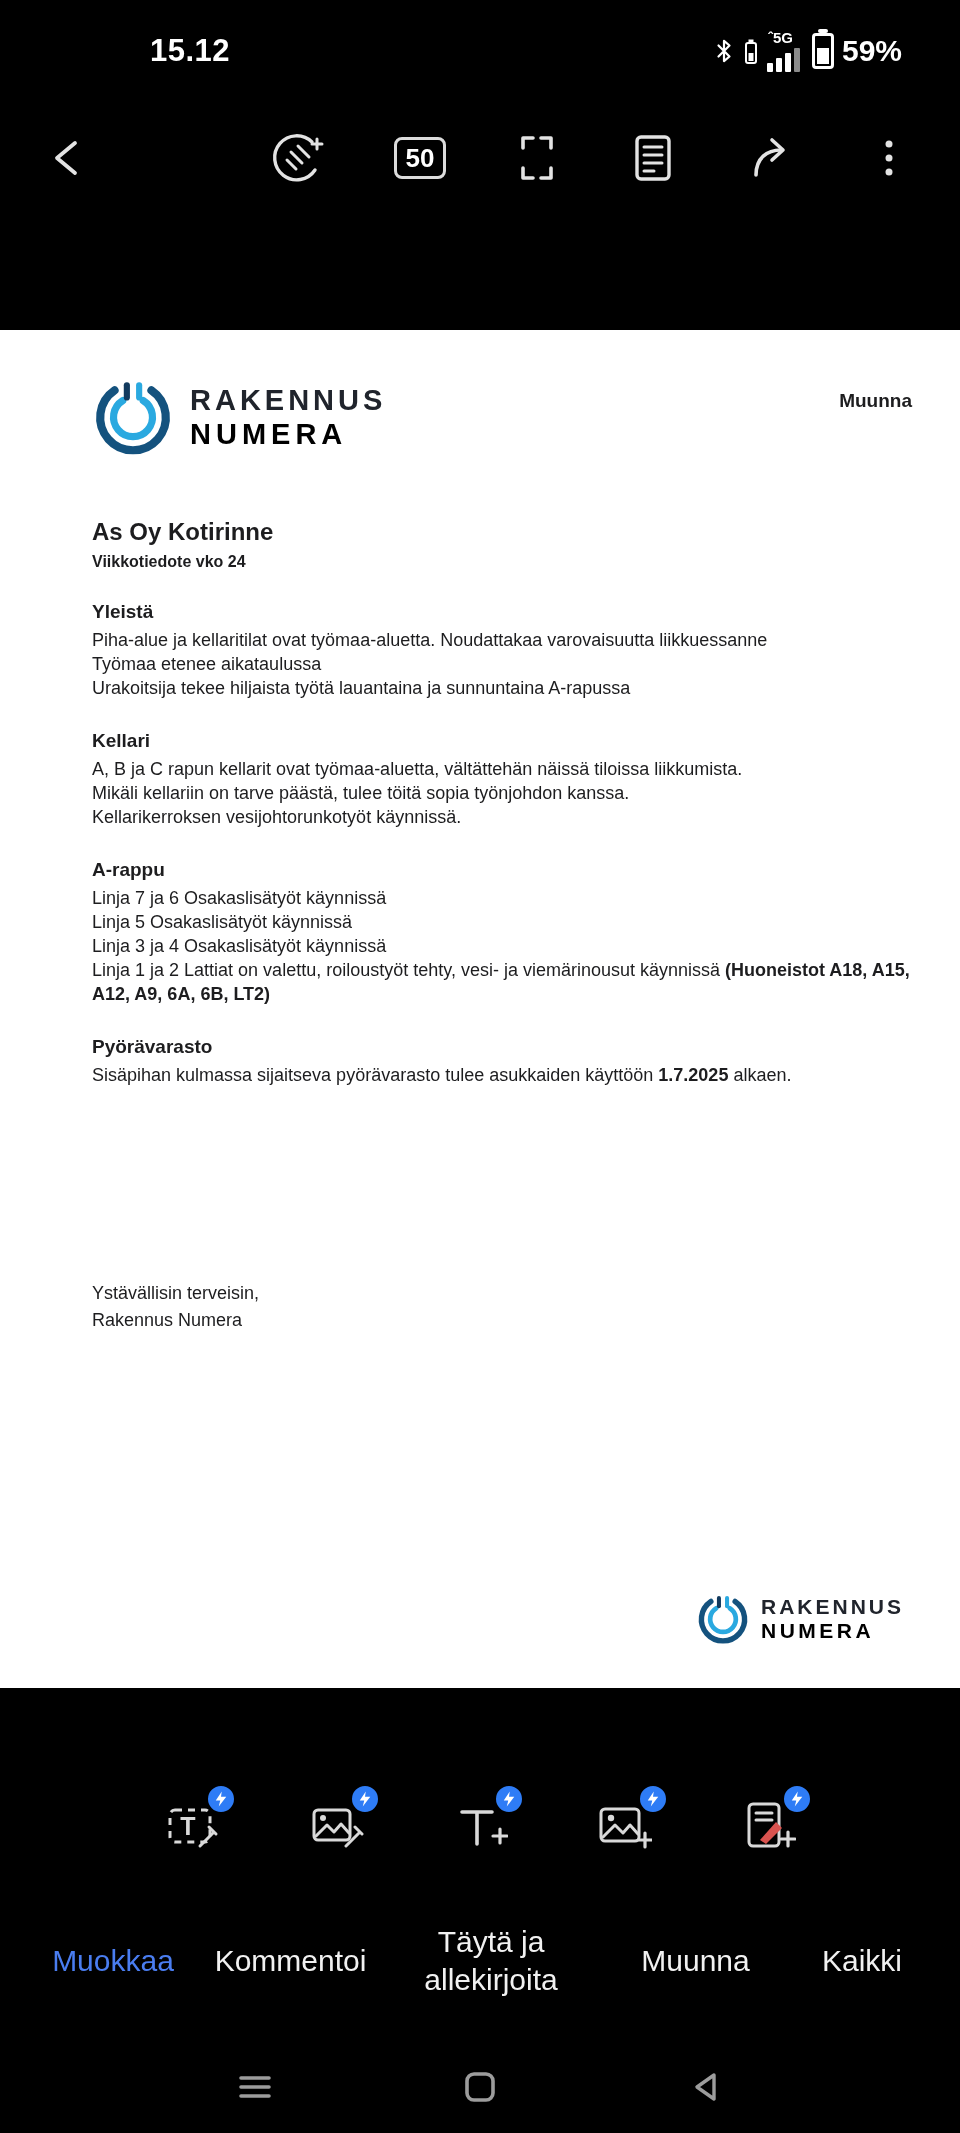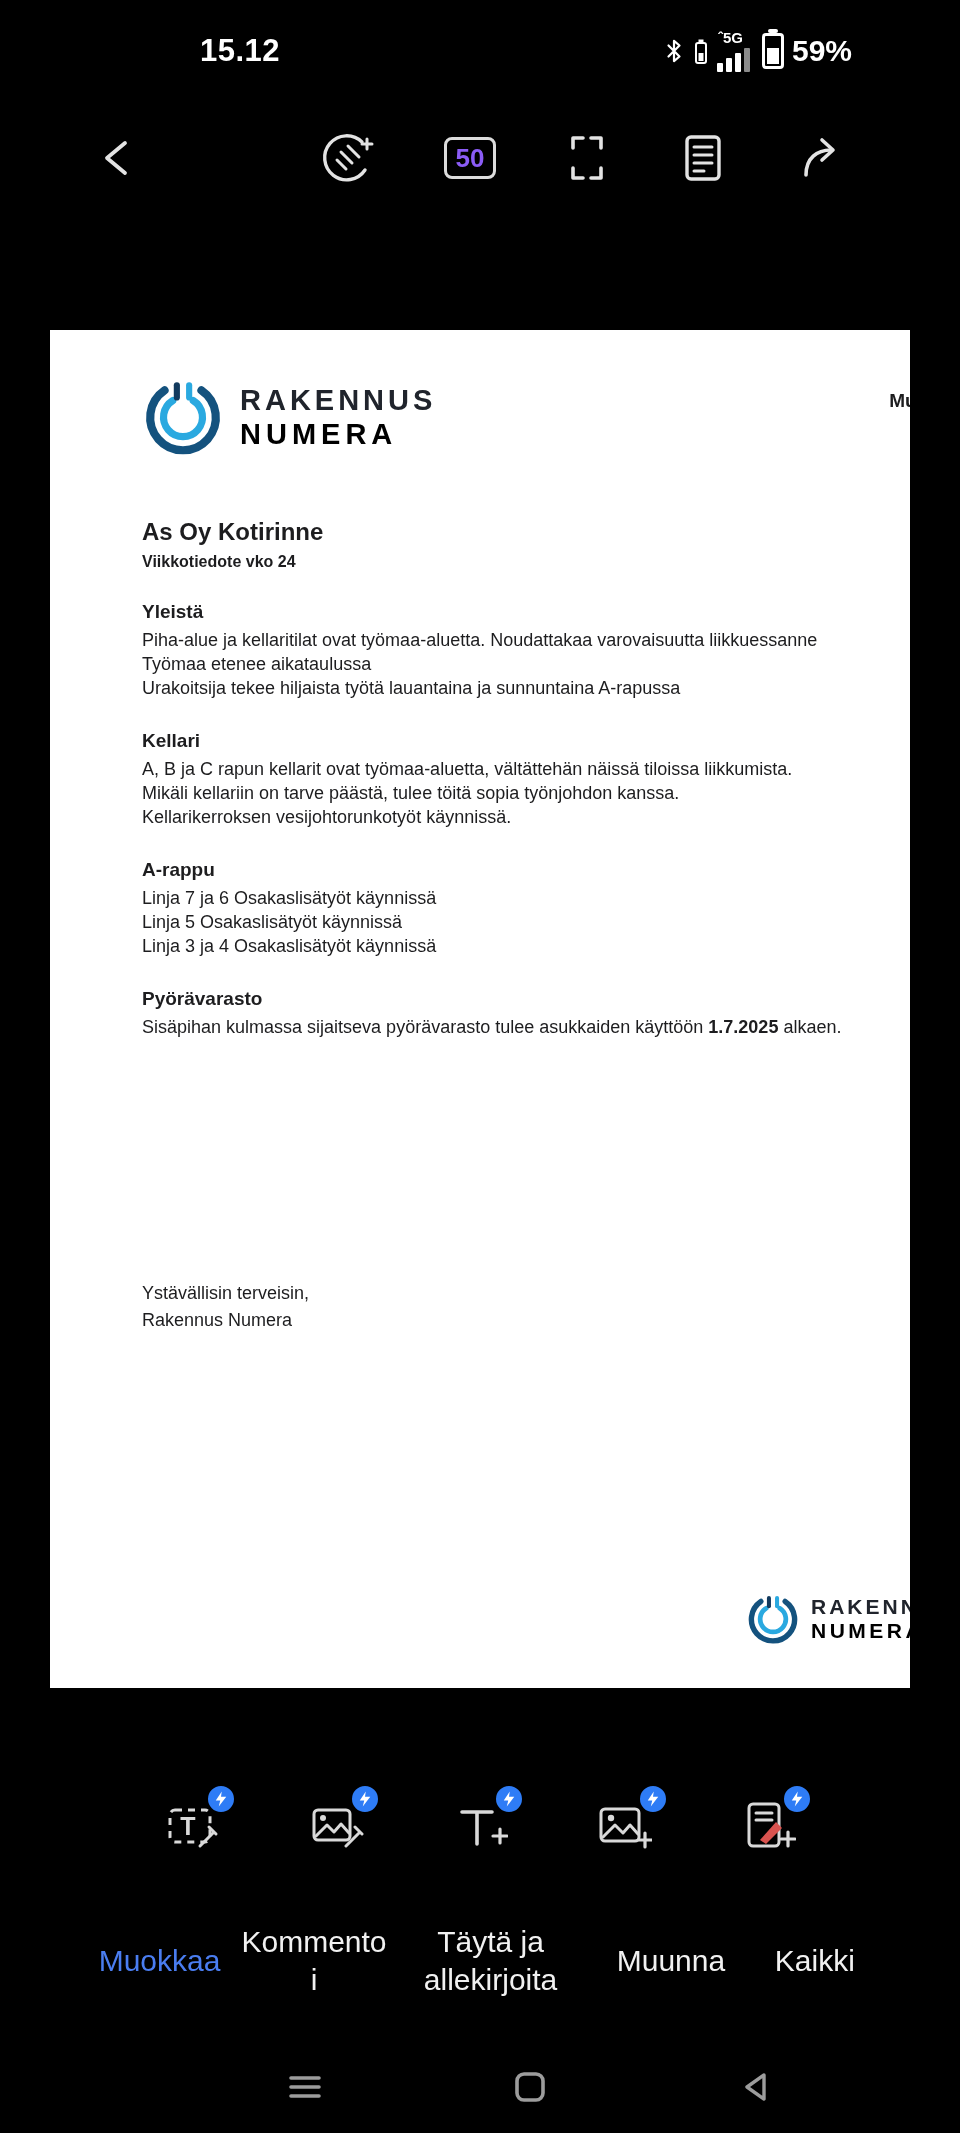--- a/index.html
+++ b/index.html
@@ -1,18 +1,18 @@
 <!DOCTYPE html>
 <html><head>
 <meta charset="utf-8">
 <style>
   * { margin:0; padding:0; box-sizing:border-box; }
   html,body { background:#000; }
   .screen {
-    position:relative; width:860px; height:2133px; margin:0 auto;
+    position:relative; width:960px; height:2133px; margin:0 auto;
     background:#000; font-family:"Liberation Sans", sans-serif; overflow:hidden;border-radius:9px;
   }
 
   
   .status-bar {
     position:absolute; top:22px; left:0; width:100%; height:58px;
     display:flex; align-items:center; justify-content:space-between;
     padding:0 58px 0 150px; color:#fff;
   }
   .status-time { font-size:31px; font-weight:bold; letter-spacing:.5px; }
@@ -29,21 +29,21 @@
   .battery::after { content:""; position:absolute; left:2px; right:2px; bottom:2px; height:55%; background:#fff; }
   .batt-pct { font-size:30px; font-weight:bold; }
 
   
   .top-toolbar { position:absolute; top:116px; left:0; width:100%; height:84px; }
   .tb { position:absolute; top:0; width:58px; height:84px; display:flex; align-items:center; justify-content:center; cursor:pointer; }
   .tb svg { display:block; }
   .tb-back{left:40px} .tb-night{left:270px} .tb-page{left:391px} .tb-fit{left:508px}
   .tb-contents{left:624px} .tb-share{left:742px} .tb-more{left:860px}
   .page-ind {
-    border:3px solid #dcdcdc; border-radius:8px; color:#8b5cf6;
+    border:3px solid #dcdcdc; border-radius:8px; color:#ffffff;
     font-size:26px; font-weight:bold; padding:5px 9px; line-height:1;
   }
 
   
   .doc-area { position:absolute; top:330px; left:0; width:960px; height:1358px; background:#fff; }
   .page-inner { position:relative; width:100%; height:100%; padding:46px 48px 0 92px; color:#1d1d1f; }
   .page-header { display:flex; justify-content:space-between; align-items:flex-start; }
   .logo-row { display:flex; align-items:center; gap:16px; }
   .logo-text-1 { font-size:29px; font-weight:bold; color:#20242c; letter-spacing:4px; line-height:34px; }
   .logo-text-2 { font-size:29px; font-weight:bold; color:#000000; letter-spacing:5px; line-height:34px; }
@@ -187,20 +187,21 @@
         <div class="line">A, B ja C rapun kellarit ovat työmaa-aluetta, vältättehän näissä tiloissa liikkumista.</div>
         <div class="line">Mikäli kellariin on tarve päästä, tulee töitä sopia työnjohdon kanssa.</div>
         <div class="line">Kellarikerroksen vesijohtorunkotyöt käynnissä.</div>
       </div>
 
       <div class="section">
         <div class="sec-heading">A-rappu</div>
         <div class="line">Linja 7 ja 6 Osakaslisätyöt käynnissä</div>
         <div class="line">Linja 5 Osakaslisätyöt käynnissä</div>
         <div class="line">Linja 3 ja 4 Osakaslisätyöt käynnissä</div>
+        <div class="line"><span>Linja 1 ja 2 Lattiat on valettu, roiloustyöt tehty, vesi- ja viemärinousut käynnissä </span><span class="b">(Huoneistot A18, A15, A12, A9, 6A, 6B, LT2)</span></div>
       </div>
 
       <div class="section">
         <div class="sec-heading">Pyörävarasto</div>
         <div class="line"><span>Sisäpihan kulmassa sijaitseva pyörävarasto tulee asukkaiden käyttöön </span><span class="b">1.7.2025</span><span> alkaen.</span></div>
       </div>
 
       <div class="closing">
         <div>Ystävällisin terveisin,</div>
         <div>Rakennus Numera</div>

